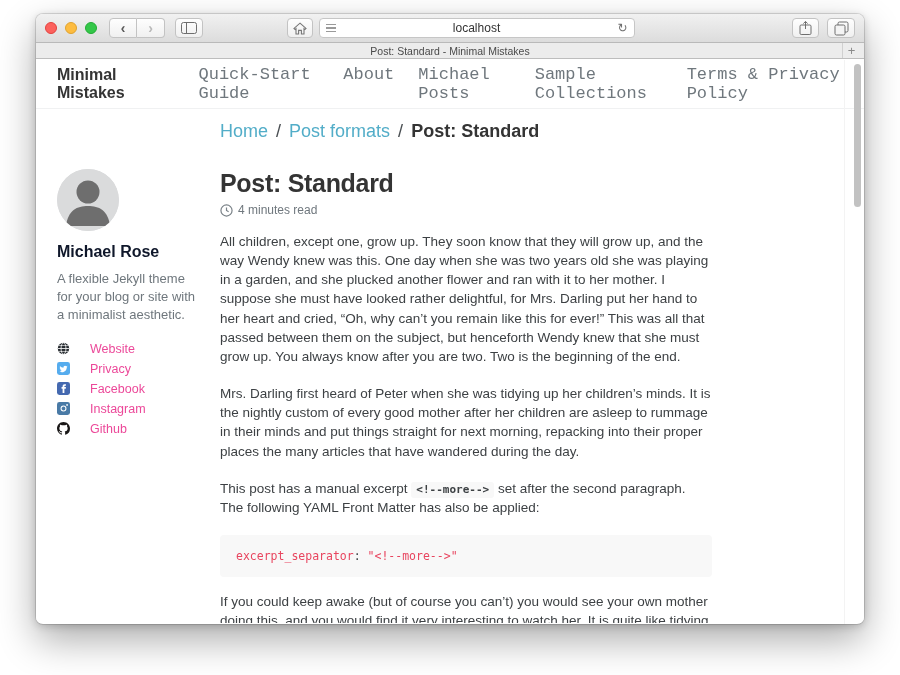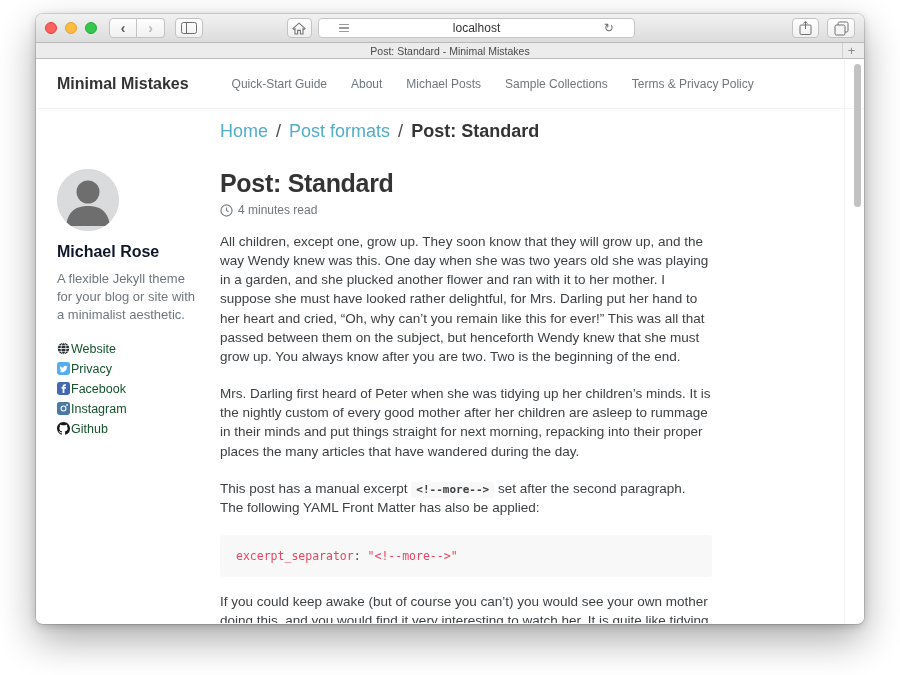--- a/index.html
+++ b/index.html
@@ -22,50 +22,50 @@
   .btn { height:20px; background:linear-gradient(#fefefe,#f0f0f0); border:1px solid #c3c3c3;
     display:flex; align-items:center; justify-content:center; color:#5a5a5a; }
   .navgroup { display:flex; }
   .navgroup .seg { width:28px; border-radius:0; }
   .navgroup .seg:first-child { border-radius:4px 0 0 4px; }
   .navgroup .seg:last-child { border-radius:0 4px 4px 0; border-left:none; color:#b9b9b9; }
   .seg { font-size:14px; font-weight:bold; }
   .btn.square { width:30px; border-radius:4px; margin-left:10px; }
   .btn.home { width:28px; border-radius:4px; margin-left:84px; }
   .urlfield { height:20px; width:343px; margin-left:6px; background:#fff; border:1px solid #c6c6c6;
-    border-radius:4px; display:flex; align-items:center; padding:0 20px; }
+    border-radius:4px; display:flex; align-items:center; padding:0 6px; }
   .url-reader { display:flex; flex-direction:column; gap:2px; }
   .url-reader i { display:block; width:10px; height:1.5px; background:#9a9a9a; }
   .url-text { flex:1; text-align:center; font-size:12px; color:#333; }
   .reload { font-size:12px; color:#6e6e6e; }
   .btn.share { width:30px; border-radius:4px; margin-left:157px; }
   .btn.tabs { width:30px; border-radius:4px; margin-left:8px; }
 
   
   .tabbar { height:16px; background:#ececec; border-bottom:1px solid #bdbdbd; position:relative;
     display:flex; align-items:center; justify-content:center; }
   .tab-title { font-size:10.5px; color:#4a4a4a; }
   .newtab { position:absolute; right:4px; top:0; width:18px; height:15px; display:flex; align-items:center;
     justify-content:center; color:#8a8a8a; font-size:13px; border-left:1px solid #d0d0d0; }
 
   
   .page { position:relative; height:564px; background:#fff; overflow:hidden; }
   .masthead { height:50px; border-bottom:1px solid #f0f1f2; display:flex; align-items:center; padding:0 21px; }
   .site-title { font-size:16px; font-weight:bold; color:#343434; margin-right:43px; cursor:pointer; }
   .nav { display:flex; gap:24px; }
-  .nav-item { font-size:12px; color:#6f777d; cursor:pointer; }
+  .nav-item { font-size:17px; color:#6f777d; cursor:pointer;font-family:Liberation Mono, monospace; }
 
   .page-body { display:flex; padding-left:21px; }
   .sidebar { width:150px; flex-shrink:0; padding-top:60px; }
   .avatar { width:62px; height:62px; border-radius:50%; background:#dadbdc; overflow:hidden; margin-bottom:12px; }
   .author-name { font-size:16px; font-weight:bold; color:#0f172a; margin-bottom:9px; }
   .author-bio { font-size:13px; color:#6f777d; line-height:1.4; margin-bottom:18px; width:140px; }
   .author-links { list-style:none; }
-  .author-links li { display:flex; align-items:center; gap:1px; margin-bottom:8px; height:12px;
-    font-size:12.5px; color:#14532d; cursor:pointer; }
+  .author-links li { display:flex; align-items:center; gap:20px; margin-bottom:8px; height:12px;
+    font-size:12.5px; color:#ec4899; cursor:pointer; }
   .author-links svg { flex-shrink:0; }
 
   .content { margin-left:13px; width:492px; padding-top:12px; }
   .breadcrumb { font-size:18px; color:#494e52; }
   .breadcrumb .crumb-link { color:#52adc8; cursor:pointer; }
   .breadcrumb .crumb-sep { color:#494e52; margin:0 3px; }
   .breadcrumb .crumb-current { font-weight:bold; color:#343434; }
   .post-title { font-size:25px; font-weight:bold; color:#343434; margin-top:27px; letter-spacing:-0.3px; }
   .post-meta { display:flex; align-items:center; gap:5px; font-size:12px; color:#6f777d; margin-top:5px; margin-bottom:15px; }
   .content p { font-size:13.5px; line-height:1.42; color:#3d4144; margin-bottom:18px; }

